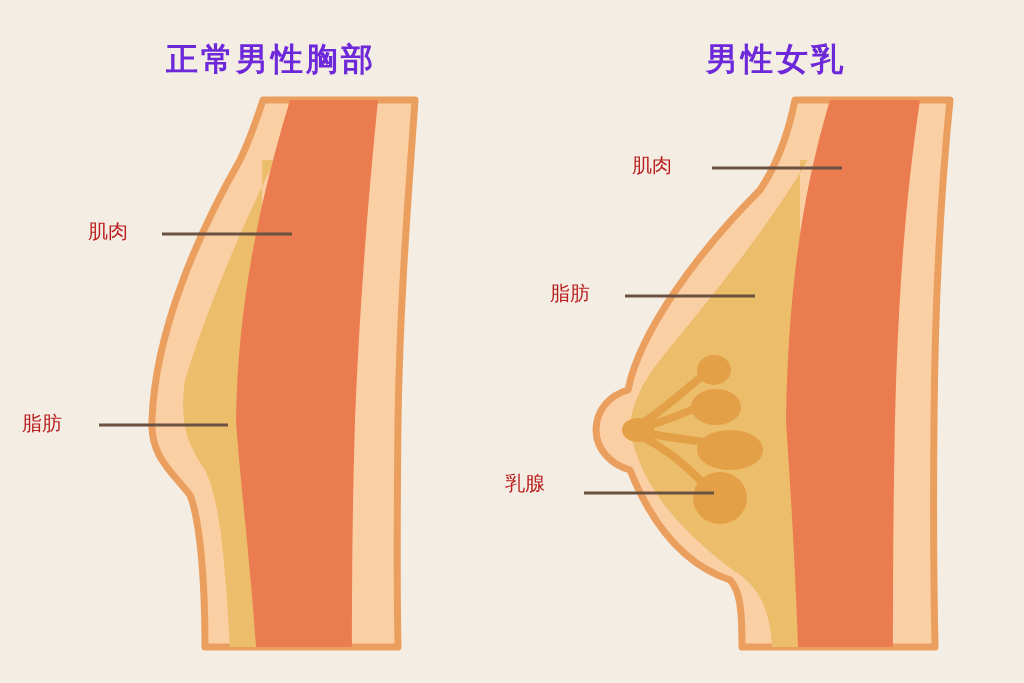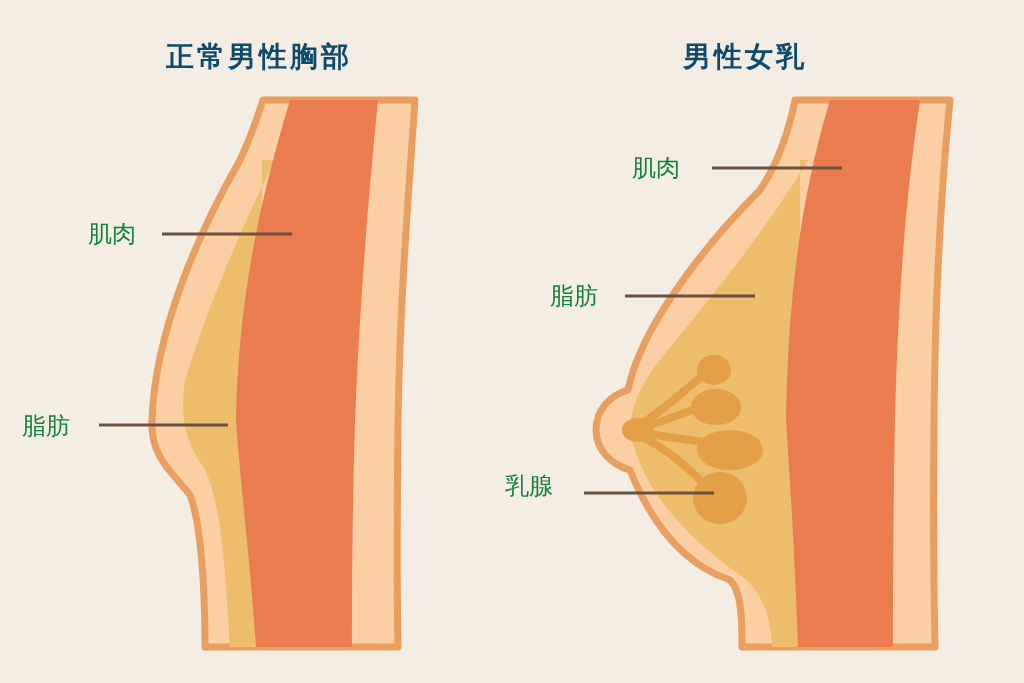--- a/index.html
+++ b/index.html
@@ -1,25 +1,25 @@
 <!DOCTYPE html>
 <html><head>
 <meta charset="utf-8">
 <style>
   html,body{margin:0;padding:0;}
   body{width:1024px;height:683px;background:#f4ede4;overflow:hidden;position:relative;font-family:"DejaVu Sans",sans-serif;}
-  .title{position:absolute;font-weight:bold;font-size:28px;color:#0c4a6e;letter-spacing:3px;}
-  .label{position:absolute;font-size:24px;color:#15803d;}
+  .title{position:absolute;font-weight:bold;font-size:32px;color:#6d28d9;letter-spacing:3px;}
+  .label{position:absolute;font-size:20px;color:#b91c1c;}
   svg{position:absolute;left:0;top:0;}
 </style>
 </head>
 <body>
 
 <div class="title" style="left:166px;top:38px;">正常男性胸部</div>
-<div class="title" style="left:683px;top:38px;font-family:Liberation Serif, serif;">男性女乳</div>
+<div class="title" style="left:706px;top:38px;font-family:Liberation Serif, serif;">男性女乳</div>
 
 <svg width="1024" height="683" viewBox="0 0 1024 683">
 
   <g>
 
     <path d="M263,100 L415,100 C408,200 400,300 398,420 C397,520 397,600 398,647 L205,647 C205,580 200,520 190,495 C170,470 150,455 152,420 C155,330 200,230 240,160 C252,135 258,115 263,100 Z" fill="#fbcfa4" stroke="#eb9f5f" stroke-width="7" stroke-linejoin="round"></path>
 
     <path d="M275,160 C245,220 210,300 185,380 C178,430 192,450 205,470 C220,500 225,560 230,647 L262,647 L262,160 Z" fill="#ecbd6a"></path>
 
     <path d="M290,100 L378,100 C368,200 360,300 355,420 C352,520 352,600 352,647 L256,647 C250,560 240,480 236,420 C238,300 260,200 290,100 Z" fill="#eb7c50"></path>

